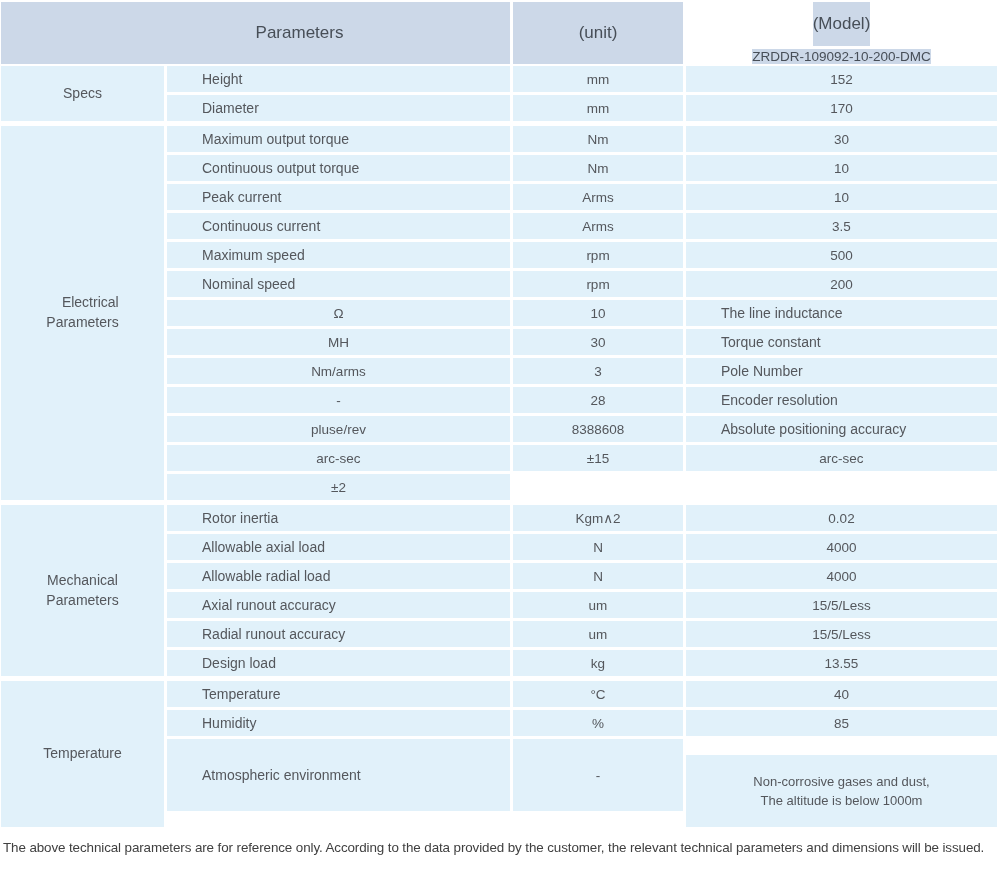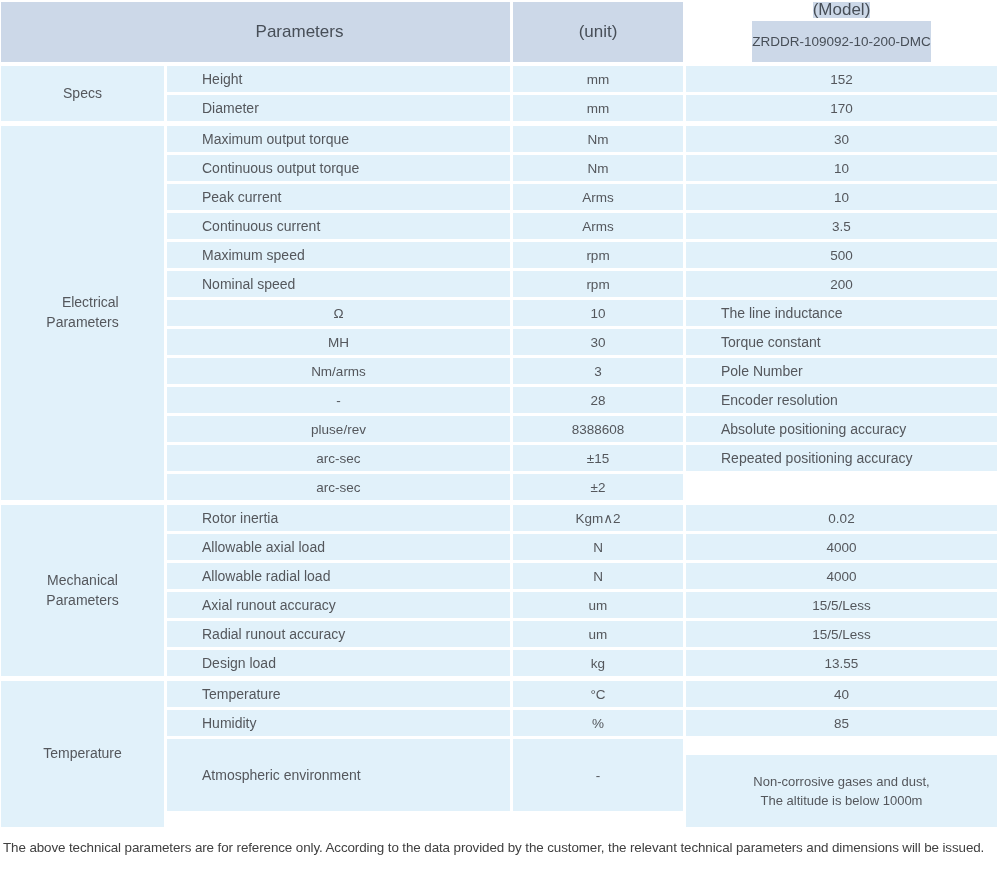--- a/index.html
+++ b/index.html
@@ -30,21 +30,21 @@
     display:flex;align-items:center;justify-content:center;
     font-size:17px;color:var(--header-text);
   }
   .th-params{padding-left:88px;}
   .th-model{
     background:transparent;
     display:flex;flex-direction:column;gap:3px;
     font-size:17px;
   }
   .th-model .model-top{
-    background:var(--header-bg);height:16px;flex:0 0 auto;
+    background:var(--header-bg);height:44px;flex:0 0 auto;
     display:flex;align-items:center;justify-content:center;
   }
   .th-model .model-bottom{
     background:var(--header-bg);flex:1 1 auto;
     display:flex;align-items:center;justify-content:center;
     font-size:13.5px;
   }
 
   
   .group{
@@ -137,21 +137,20 @@
           <div class="cell c-value">3</div>
           <div class="cell c-param">Pole Number</div>
           <div class="cell c-unit">-</div>
           <div class="cell c-value">28</div>
           <div class="cell c-param">Encoder resolution</div>
           <div class="cell c-unit">pluse/rev</div>
           <div class="cell c-value">8388608</div>
           <div class="cell c-param">Absolute positioning accuracy</div>
           <div class="cell c-unit">arc-sec</div>
           <div class="cell c-value">±15</div>
-          <div class="cell c-param">Repeated positioning accuracy</div>
           <div class="cell c-unit">arc-sec</div>
           <div class="cell c-value">±2</div>
         </section>
         <section class="group">
           <div class="cat" style="grid-row: 1 / span 6;">Mechanical
 Parameters</div>
           <div class="cell c-param">Rotor inertia</div>
           <div class="cell c-unit">Kgm∧2</div>
           <div class="cell c-value">0.02</div>
           <div class="cell c-param">Allowable axial load</div>

